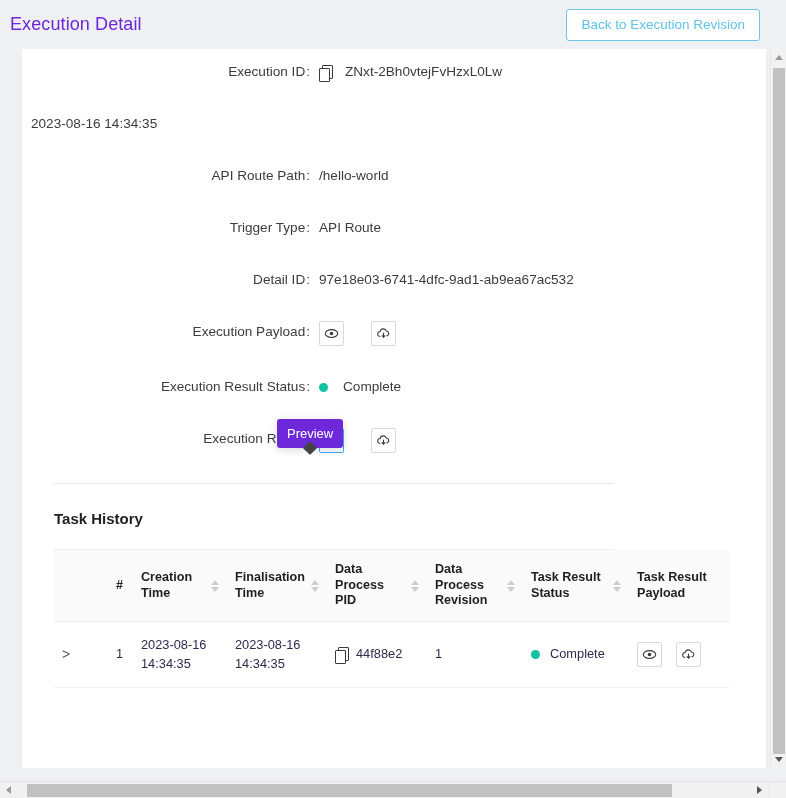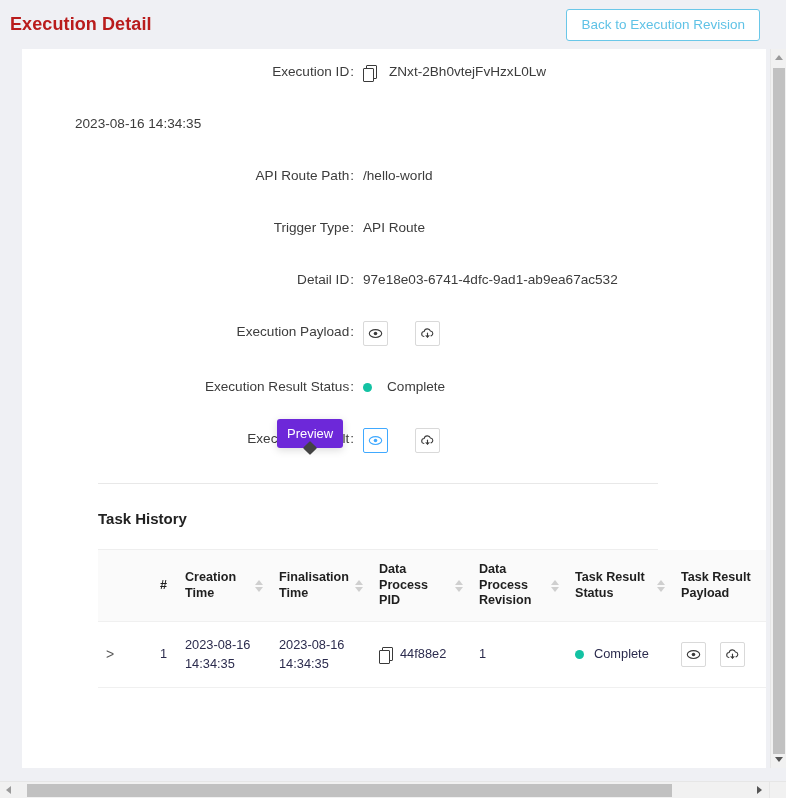--- a/index.html
+++ b/index.html
@@ -26,22 +26,22 @@
     left: 0; top: 0;
     width: 770px;
     height: 49px;
     background: #eff0f4;
     display: flex;
     align-items: center;
     padding: 0 10px 0 10px;
   }
   .page-title {
     font-size: 18px;
-    font-weight: 700;
-    color: #b91c1c;
+    font-weight: 400;
+    color: #6d28d9;
     letter-spacing: 0.1px;
   }
   .header-spacer { flex: 1 1 auto; }
 
   .back-btn {
     height: 32px;
     padding: 0 14px;
     display: inline-flex;
     align-items: center;
     justify-content: center;
@@ -63,21 +63,20 @@
     width: 744px;
     height: 719px;
     background: #ffffff;
     overflow: hidden;
   }
 
   .card-inner {
     position: relative;
     width: 624px;
     padding-top: 12px;
-    margin-left: 44px;
   }
 
   
   .desc-row {
     display: flex;
     align-items: flex-start;
     margin-bottom: 30px;
     min-height: 22px;
   }
   .desc-label {

